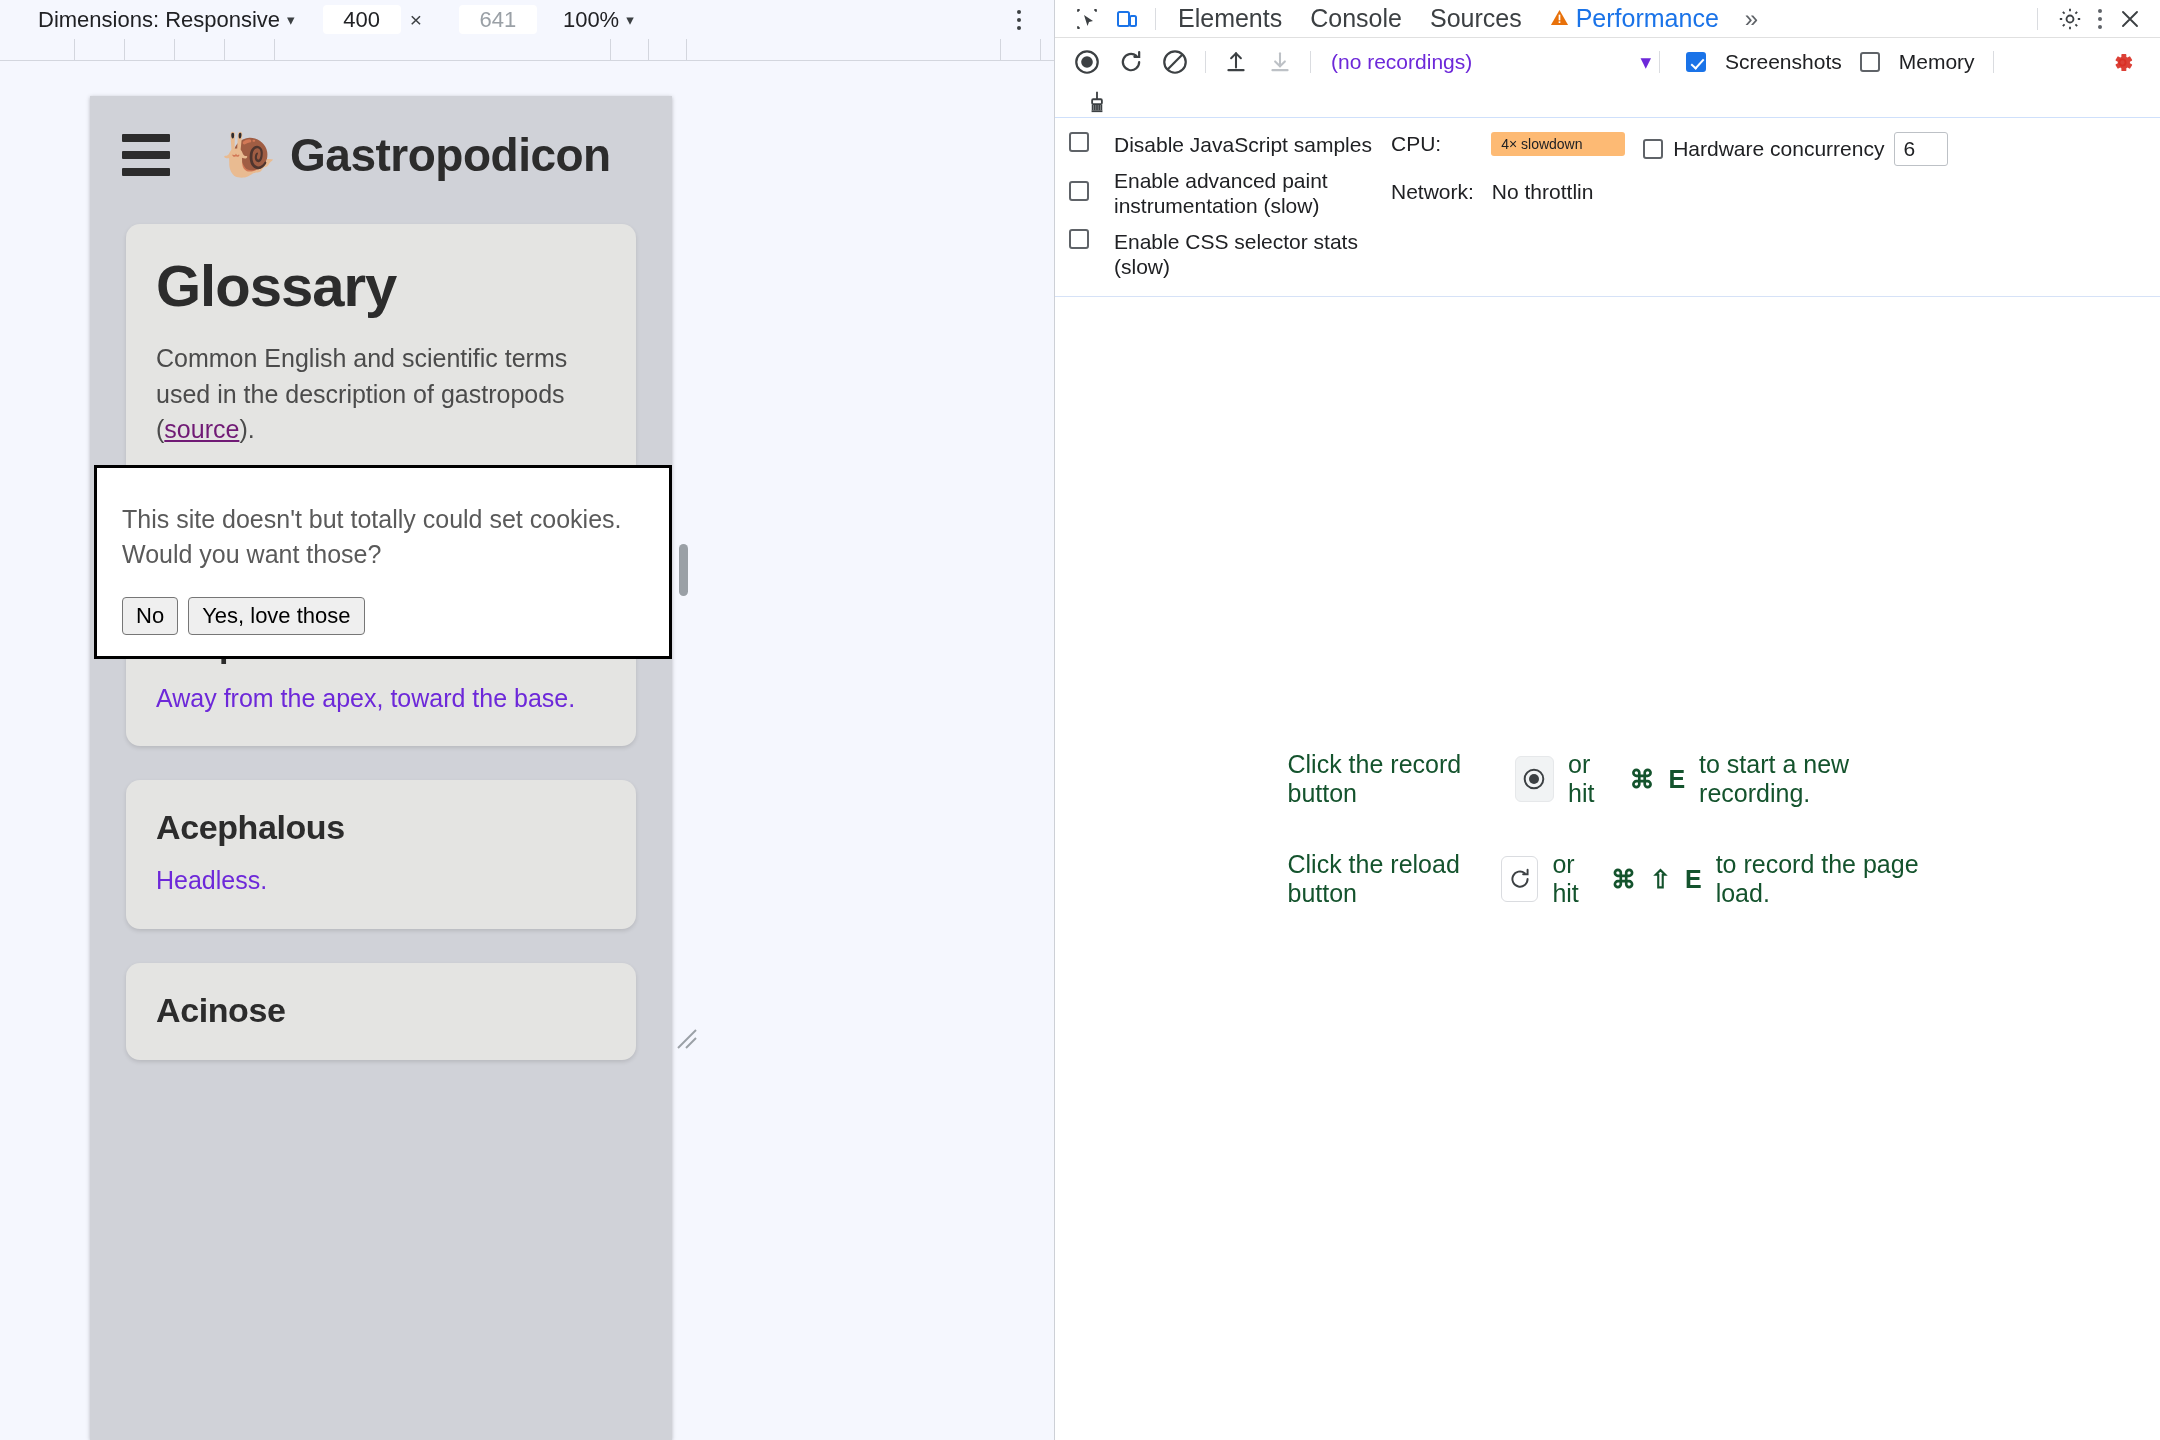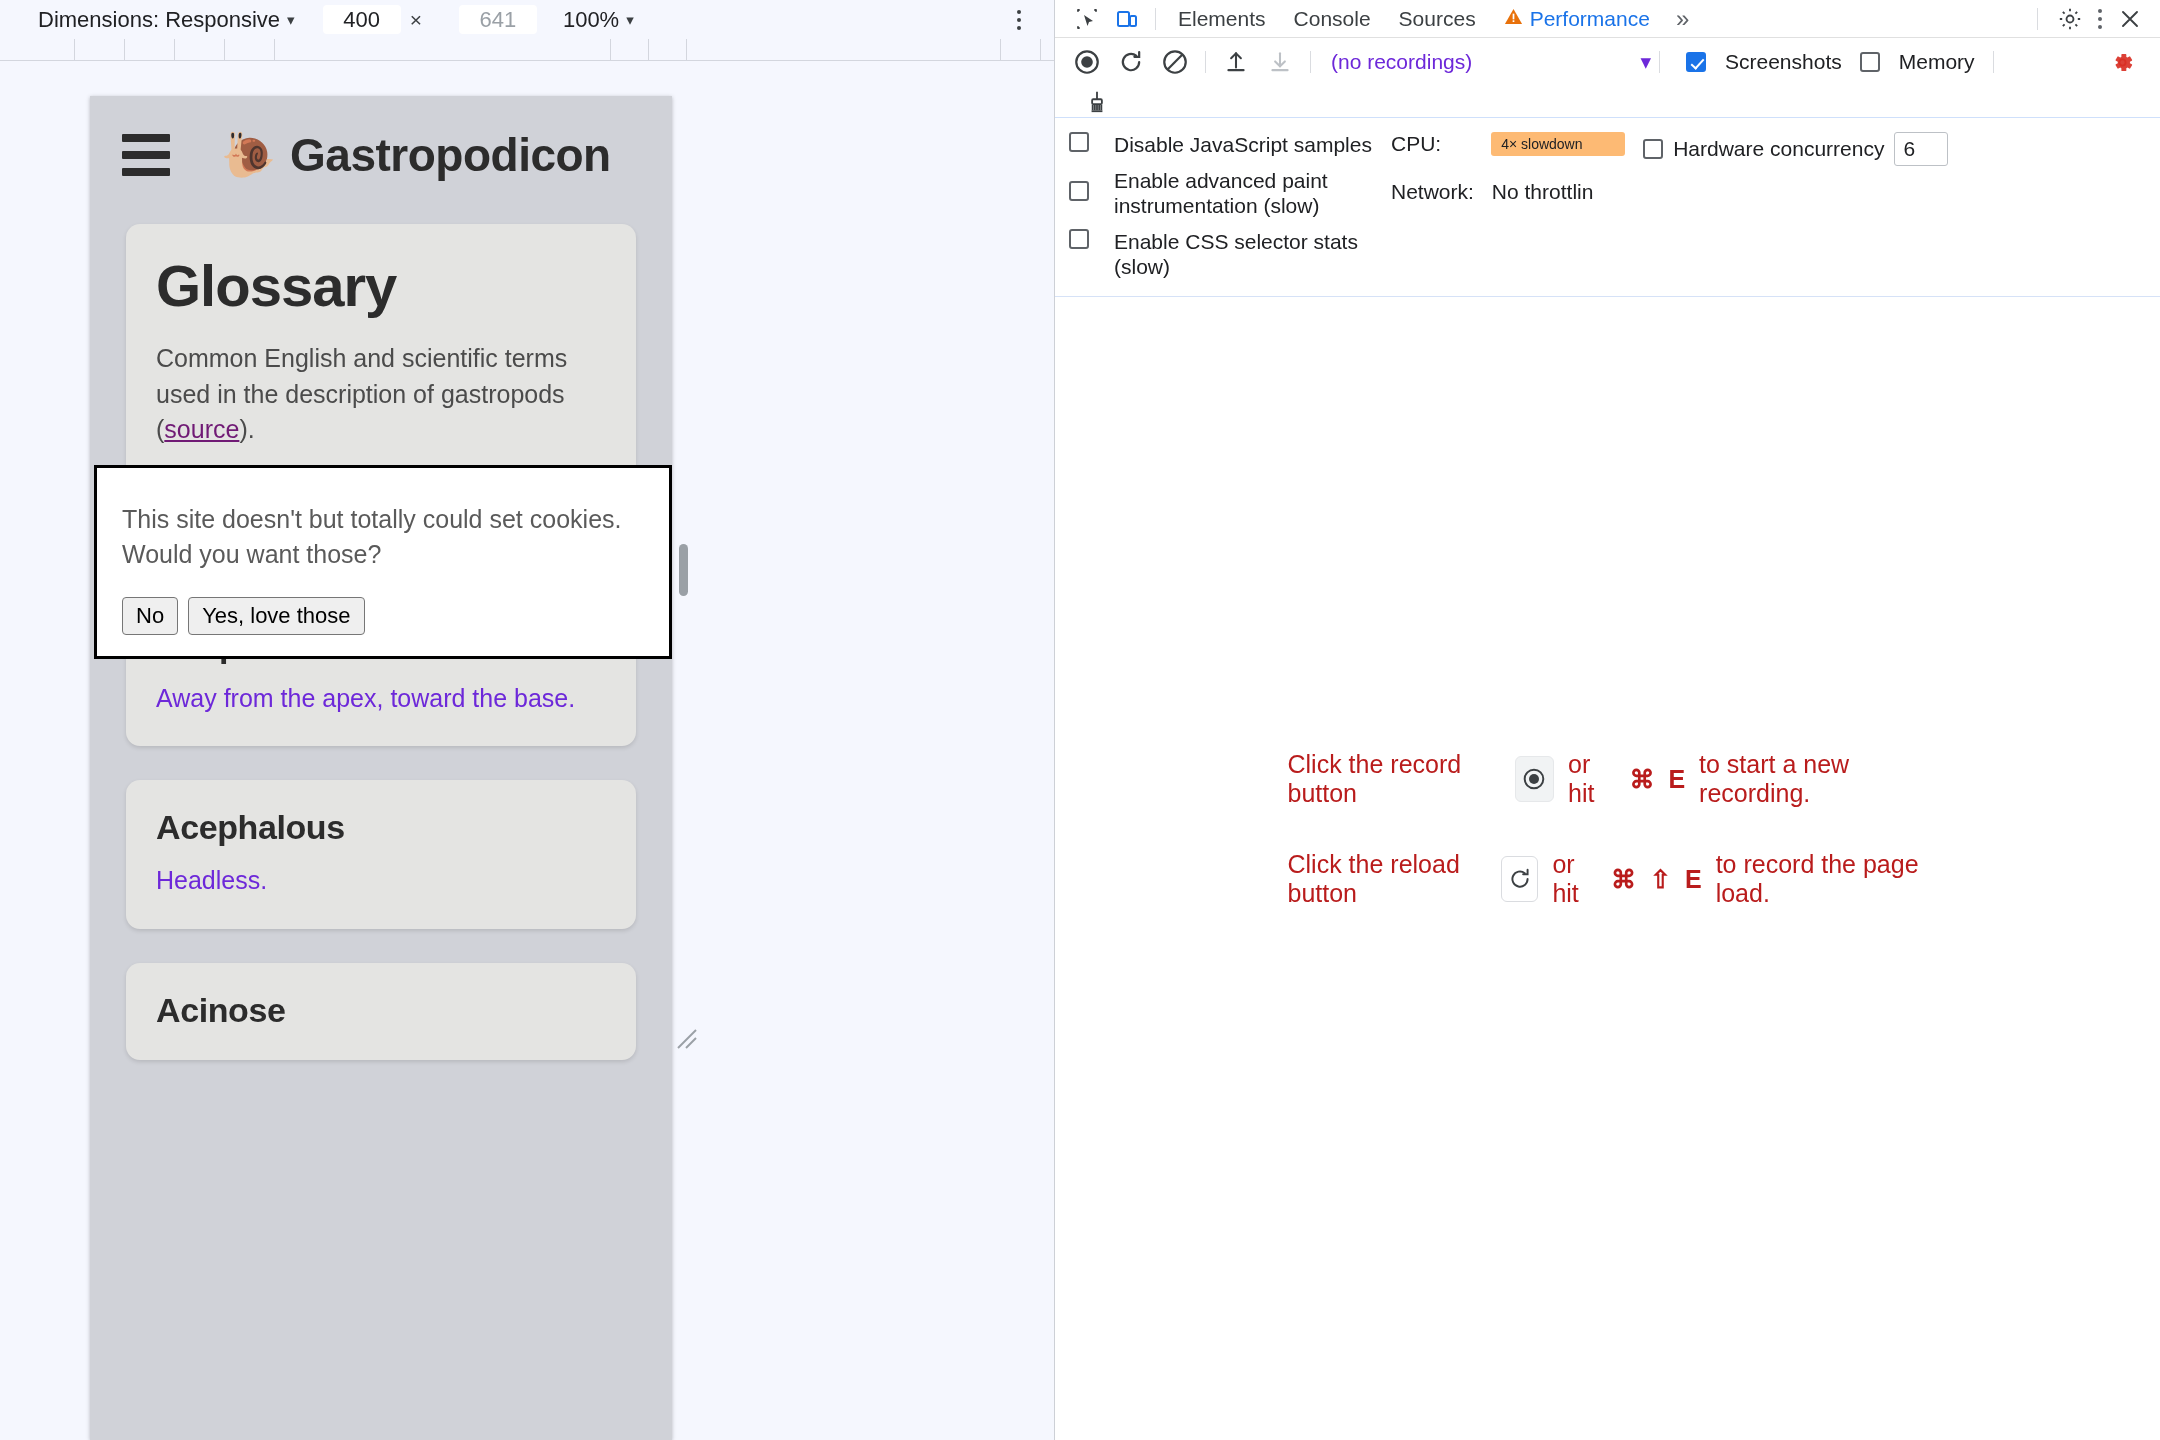--- a/index.html
+++ b/index.html
@@ -153,21 +153,21 @@
   #dt-tabbar {
     height: 38px; display: flex; align-items: center;
     border-bottom: 1px solid #e0e0e0;
     padding-left: 12px; position: relative;
   }
   .dt-icon-btn {
     width: 40px; height: 32px; display: flex; align-items: center; justify-content: center;
   }
   .dt-sep { width: 1px; height: 22px; background: #dadce0; margin: 0 8px; }
   .dt-tab {
-    font-size: 21px; color: #3c4043; padding: 4px 14px; height: 38px;
+    font-size: 25px; color: #3c4043; padding: 4px 14px; height: 38px;
     display: flex; align-items: center; gap: 7px; white-space: nowrap;
   }
   .dt-tab.active { color: #1a73e8; }
   #dt-more-tabs { font-size: 24px; color: #5f6368; padding: 0 12px; }
   #dt-right { position: absolute; right: 10px; top: 0; height: 38px; display: flex; align-items: center; }
   #dt-vert-sep { width: 1px; height: 22px; background: #dadce0; margin-right: 12px; }
   .dt-kebab { width: 20px; height: 26px; display: flex; flex-direction: column; justify-content: center; align-items: center; gap: 4px; }
   .dt-kebab i { width: 4px; height: 4px; border-radius: 50%; background: #5f6368; }
 
   
@@ -224,21 +224,21 @@
   #cap-top-row { display: flex; align-items: flex-start; width: 100%; }
 
   
   #perf-landing {
     position: absolute; left: 0; top: 330px; width: 100%;
     display: flex; flex-direction: column; align-items: center;
     padding-top: 420px;
   }
   .landing-line {
     display: flex; align-items: center; gap: 14px;
-    font-size: 25px; color: #b91c1c; margin-bottom: 42px;
+    font-size: 25px; color: #14532d; margin-bottom: 42px;
   }
   .landing-btn-box {
     width: 46px; height: 46px; border: 1px solid #dadce0; border-radius: 6px;
     display: flex; align-items: center; justify-content: center; background: #fff;
   }
   .landing-btn-box.soft { background: #f1f3f4; border-color: #e6e8ea; }
   .kbd { font-weight: bold; }
   #landing-para {
     font-size: 25px; color: #3c4043; line-height: 1.42; text-align: left;
     align-self: center; width: 630px; margin-left: -4px;

